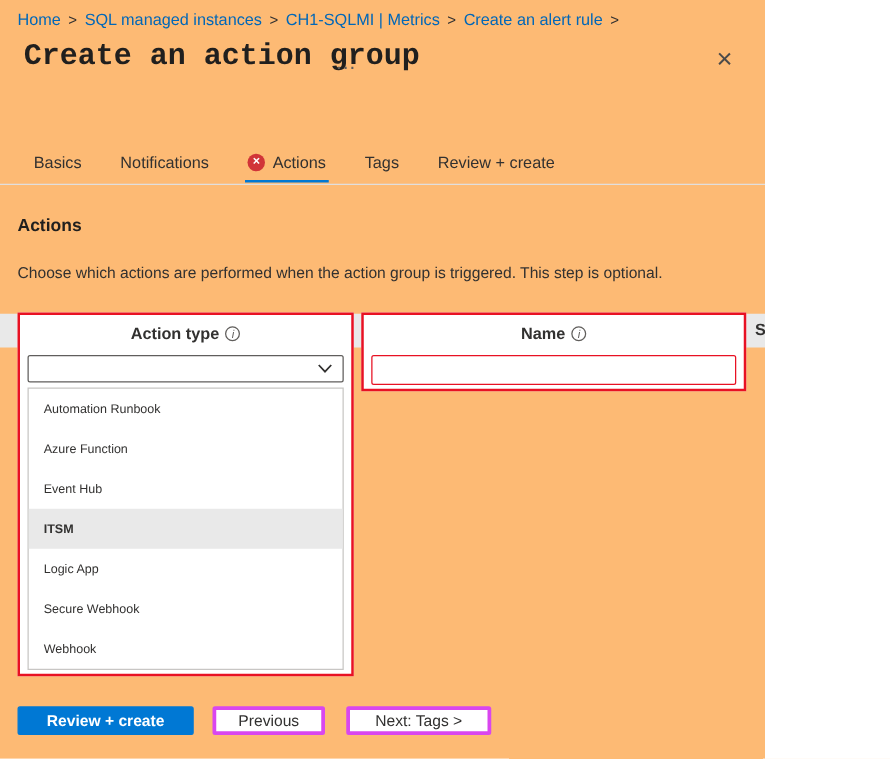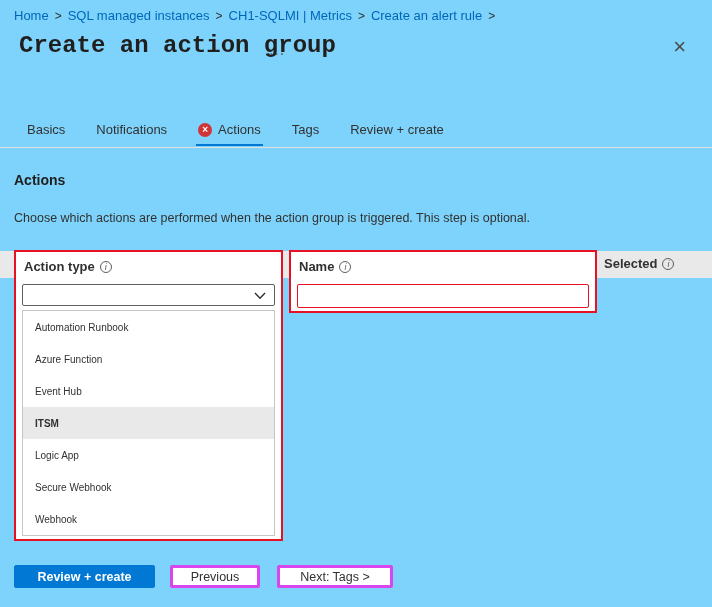--- a/index.html
+++ b/index.html
@@ -1,18 +1,18 @@
 <!DOCTYPE html>
 <html><head>
 <meta charset="utf-8">
 <style>
   * { margin:0; padding:0; box-sizing:border-box; }
   html,body { background:#fff; }
   body { font-family:"Liberation Sans", sans-serif; color:#323130; }
-  .page { position:relative; width:712px; height:607px; background:#7dd3fc; overflow:hidden; }
+  .page { position:relative; width:612px; height:607px; background:#fdba74; overflow:hidden; }
 
   
   .breadcrumb { position:absolute; left:14px; top:8px; font-size:13px; white-space:nowrap; }
   .breadcrumb .bc-link { color:#0067b8; cursor:pointer; text-decoration:none; }
   .breadcrumb .sep { color:#323130; margin:0 6px; font-size:12px; }
 
   
   .page-title { position:absolute; left:19px; top:32px; font-size:24px; font-weight:700; color:#201f1e;font-family:Liberation Mono, monospace; }
   .more-btn { position:absolute; left:268px; top:40px; color:#605e5c; font-size:17px; letter-spacing:2px; cursor:pointer; }
   .close-btn { position:absolute; right:26px; top:36px; color:#4a4a4a; font-size:22px; line-height:1; cursor:pointer; }
@@ -35,21 +35,21 @@
                      font-size:13px; font-weight:600; color:#323130; }
 
   .info-icon { display:inline-flex; width:12px; height:12px; border:1px solid #605e5c; border-radius:50%;
                font-size:9px; font-style:italic; color:#605e5c; align-items:center; justify-content:center;
                font-weight:400; cursor:pointer; flex:0 0 auto; }
 
   
   .redbox { position:absolute; border:2px solid #e81123; background:#fff; z-index:2; }
   .box-actiontype { left:14px; top:250px; width:269px; height:291px; }
   .box-name { left:289px; top:250px; width:308px; height:63px; }
-  .col-header { display:flex; align-items:center; gap:5px; font-size:13px; font-weight:600; color:#323130; padding:7px 8px 3px; }
+  .col-header { display:flex; align-items:center; gap:5px; font-size:13px; font-weight:600; color:#323130; padding:7px 8px 3px;justify-content:center; }
 
   
   .select { margin:7px 6px 0; height:22px; border:1px solid #605e5c; border-radius:2px; background:#fff;
             display:flex; align-items:center; justify-content:space-between; padding:0 8px; cursor:pointer; }
   .select .select-value { font-size:13px; color:#323130; }
   .options { list-style:none; margin:4px 6px 0; border:1px solid #c8c6c4; background:#fff; }
   .options li { height:32px; display:flex; align-items:center; padding:0 12px; font-size:10px; color:#323130; cursor:pointer; }
   .options li.highlighted { background:#e9e9e9;font-weight:bold; }
 
   

